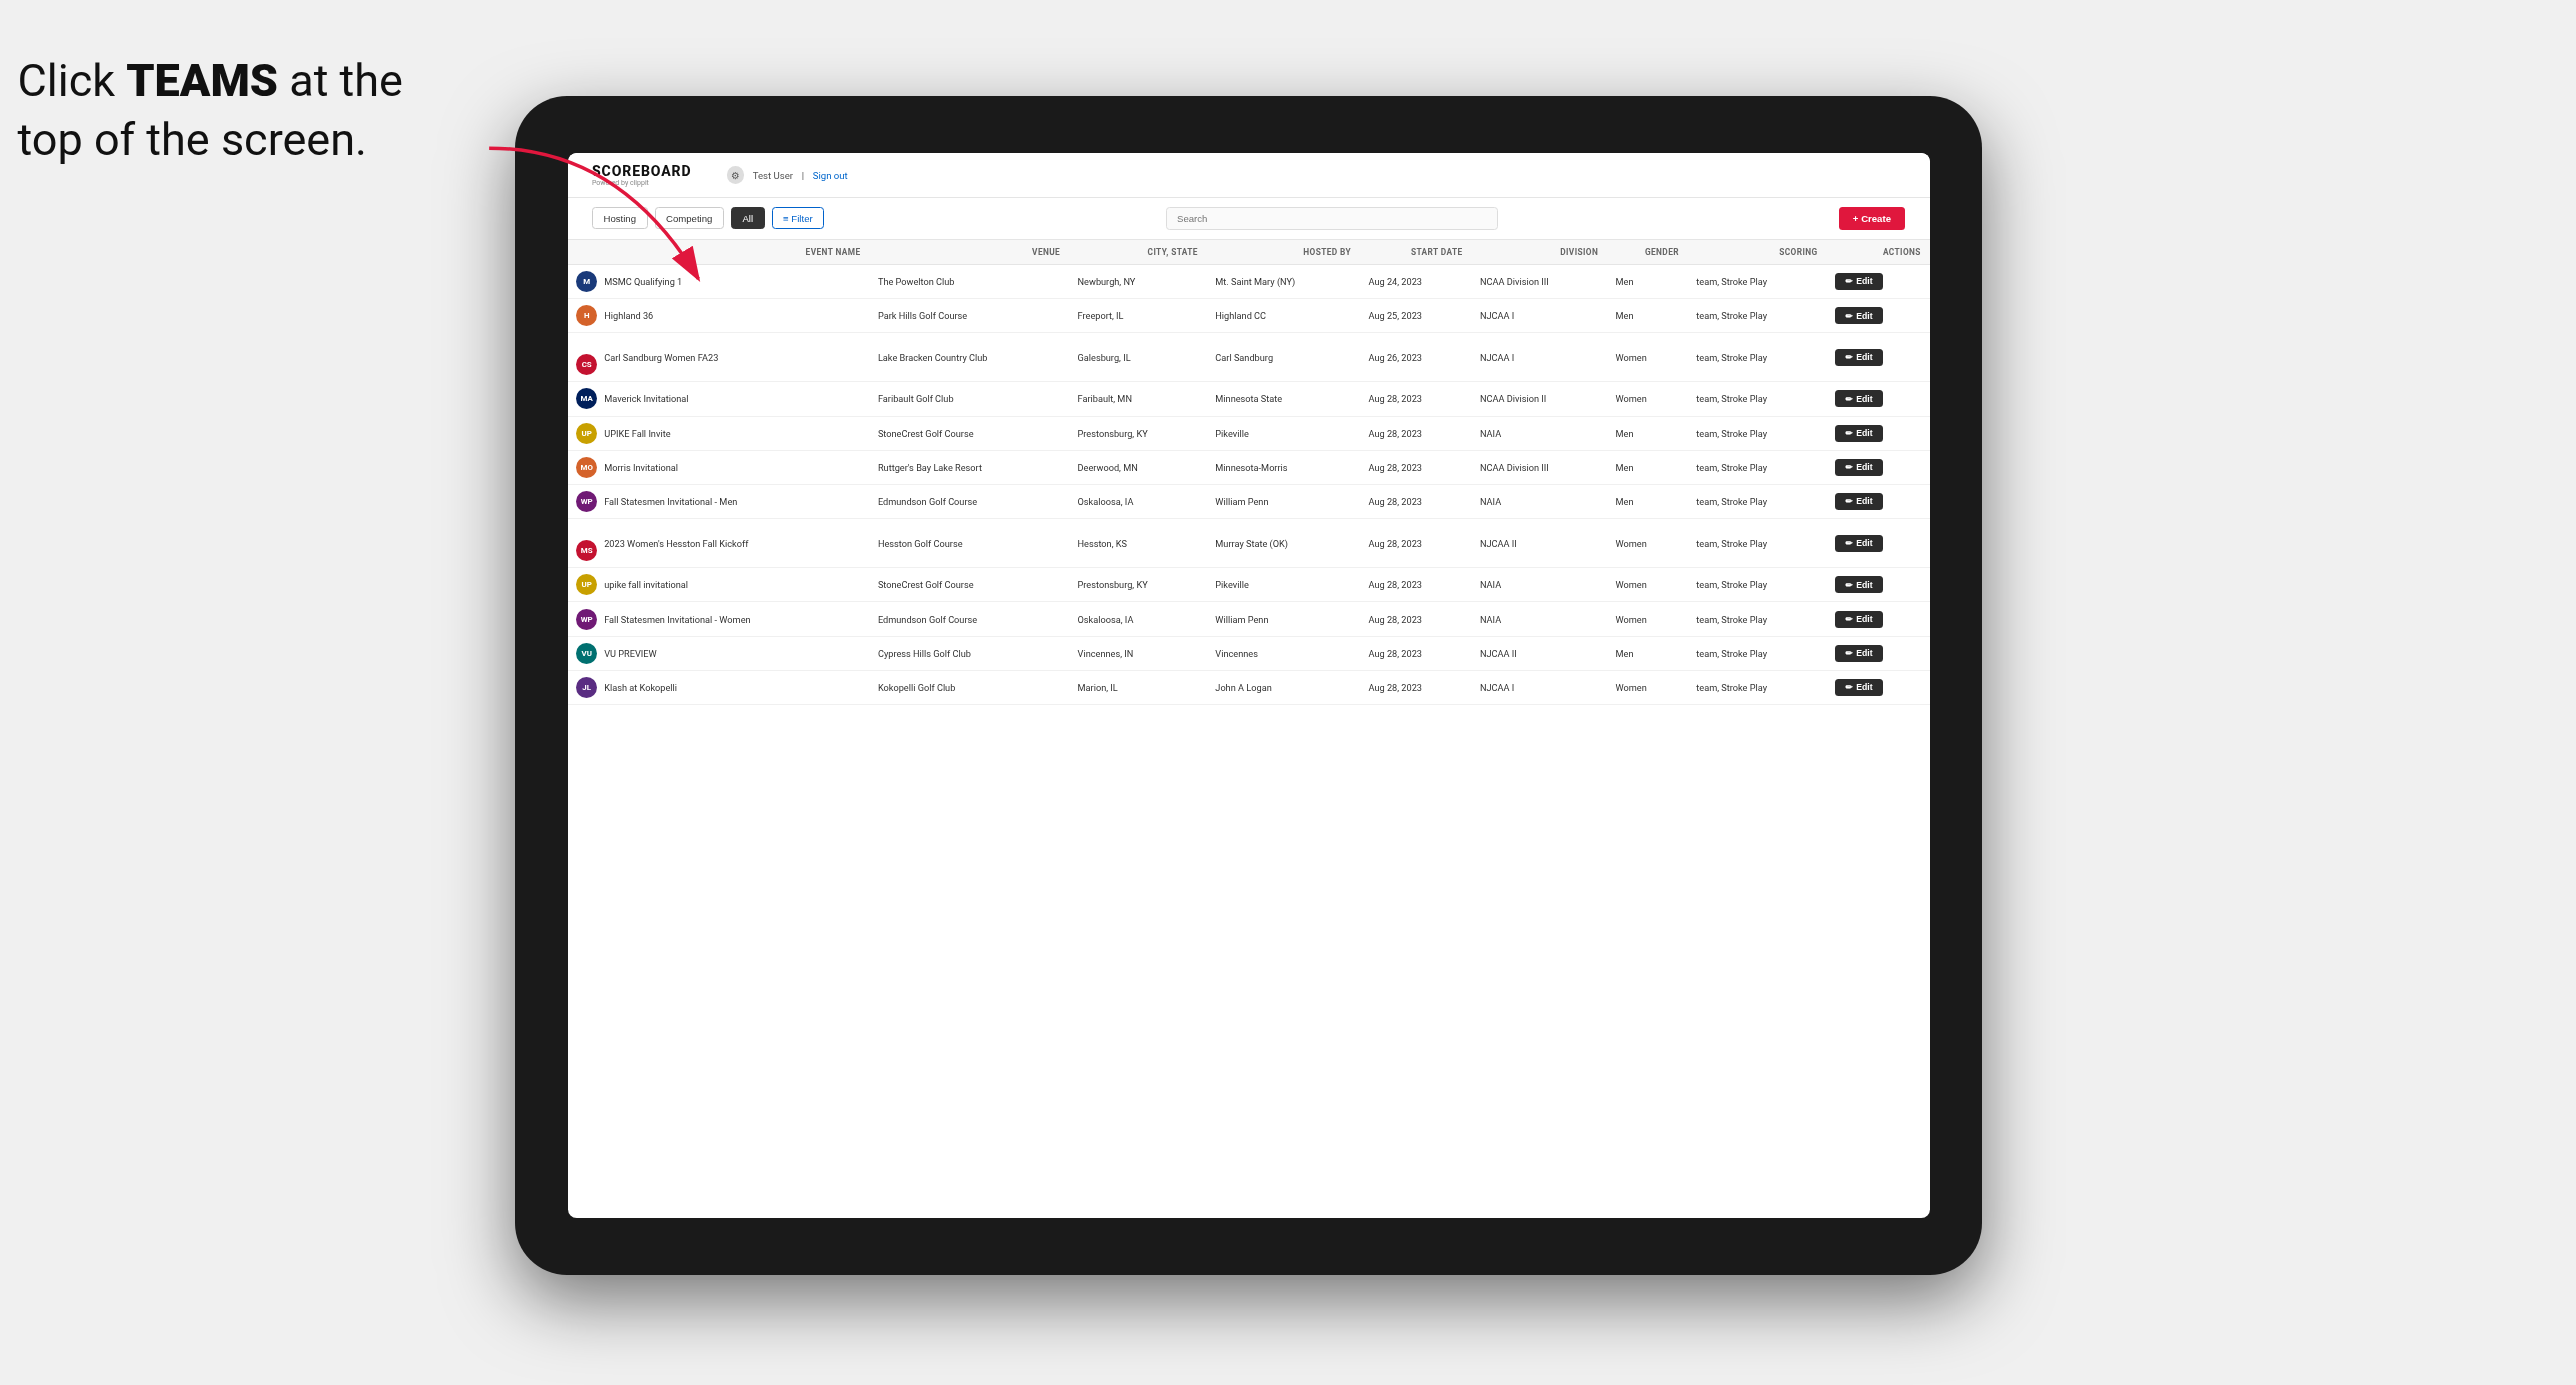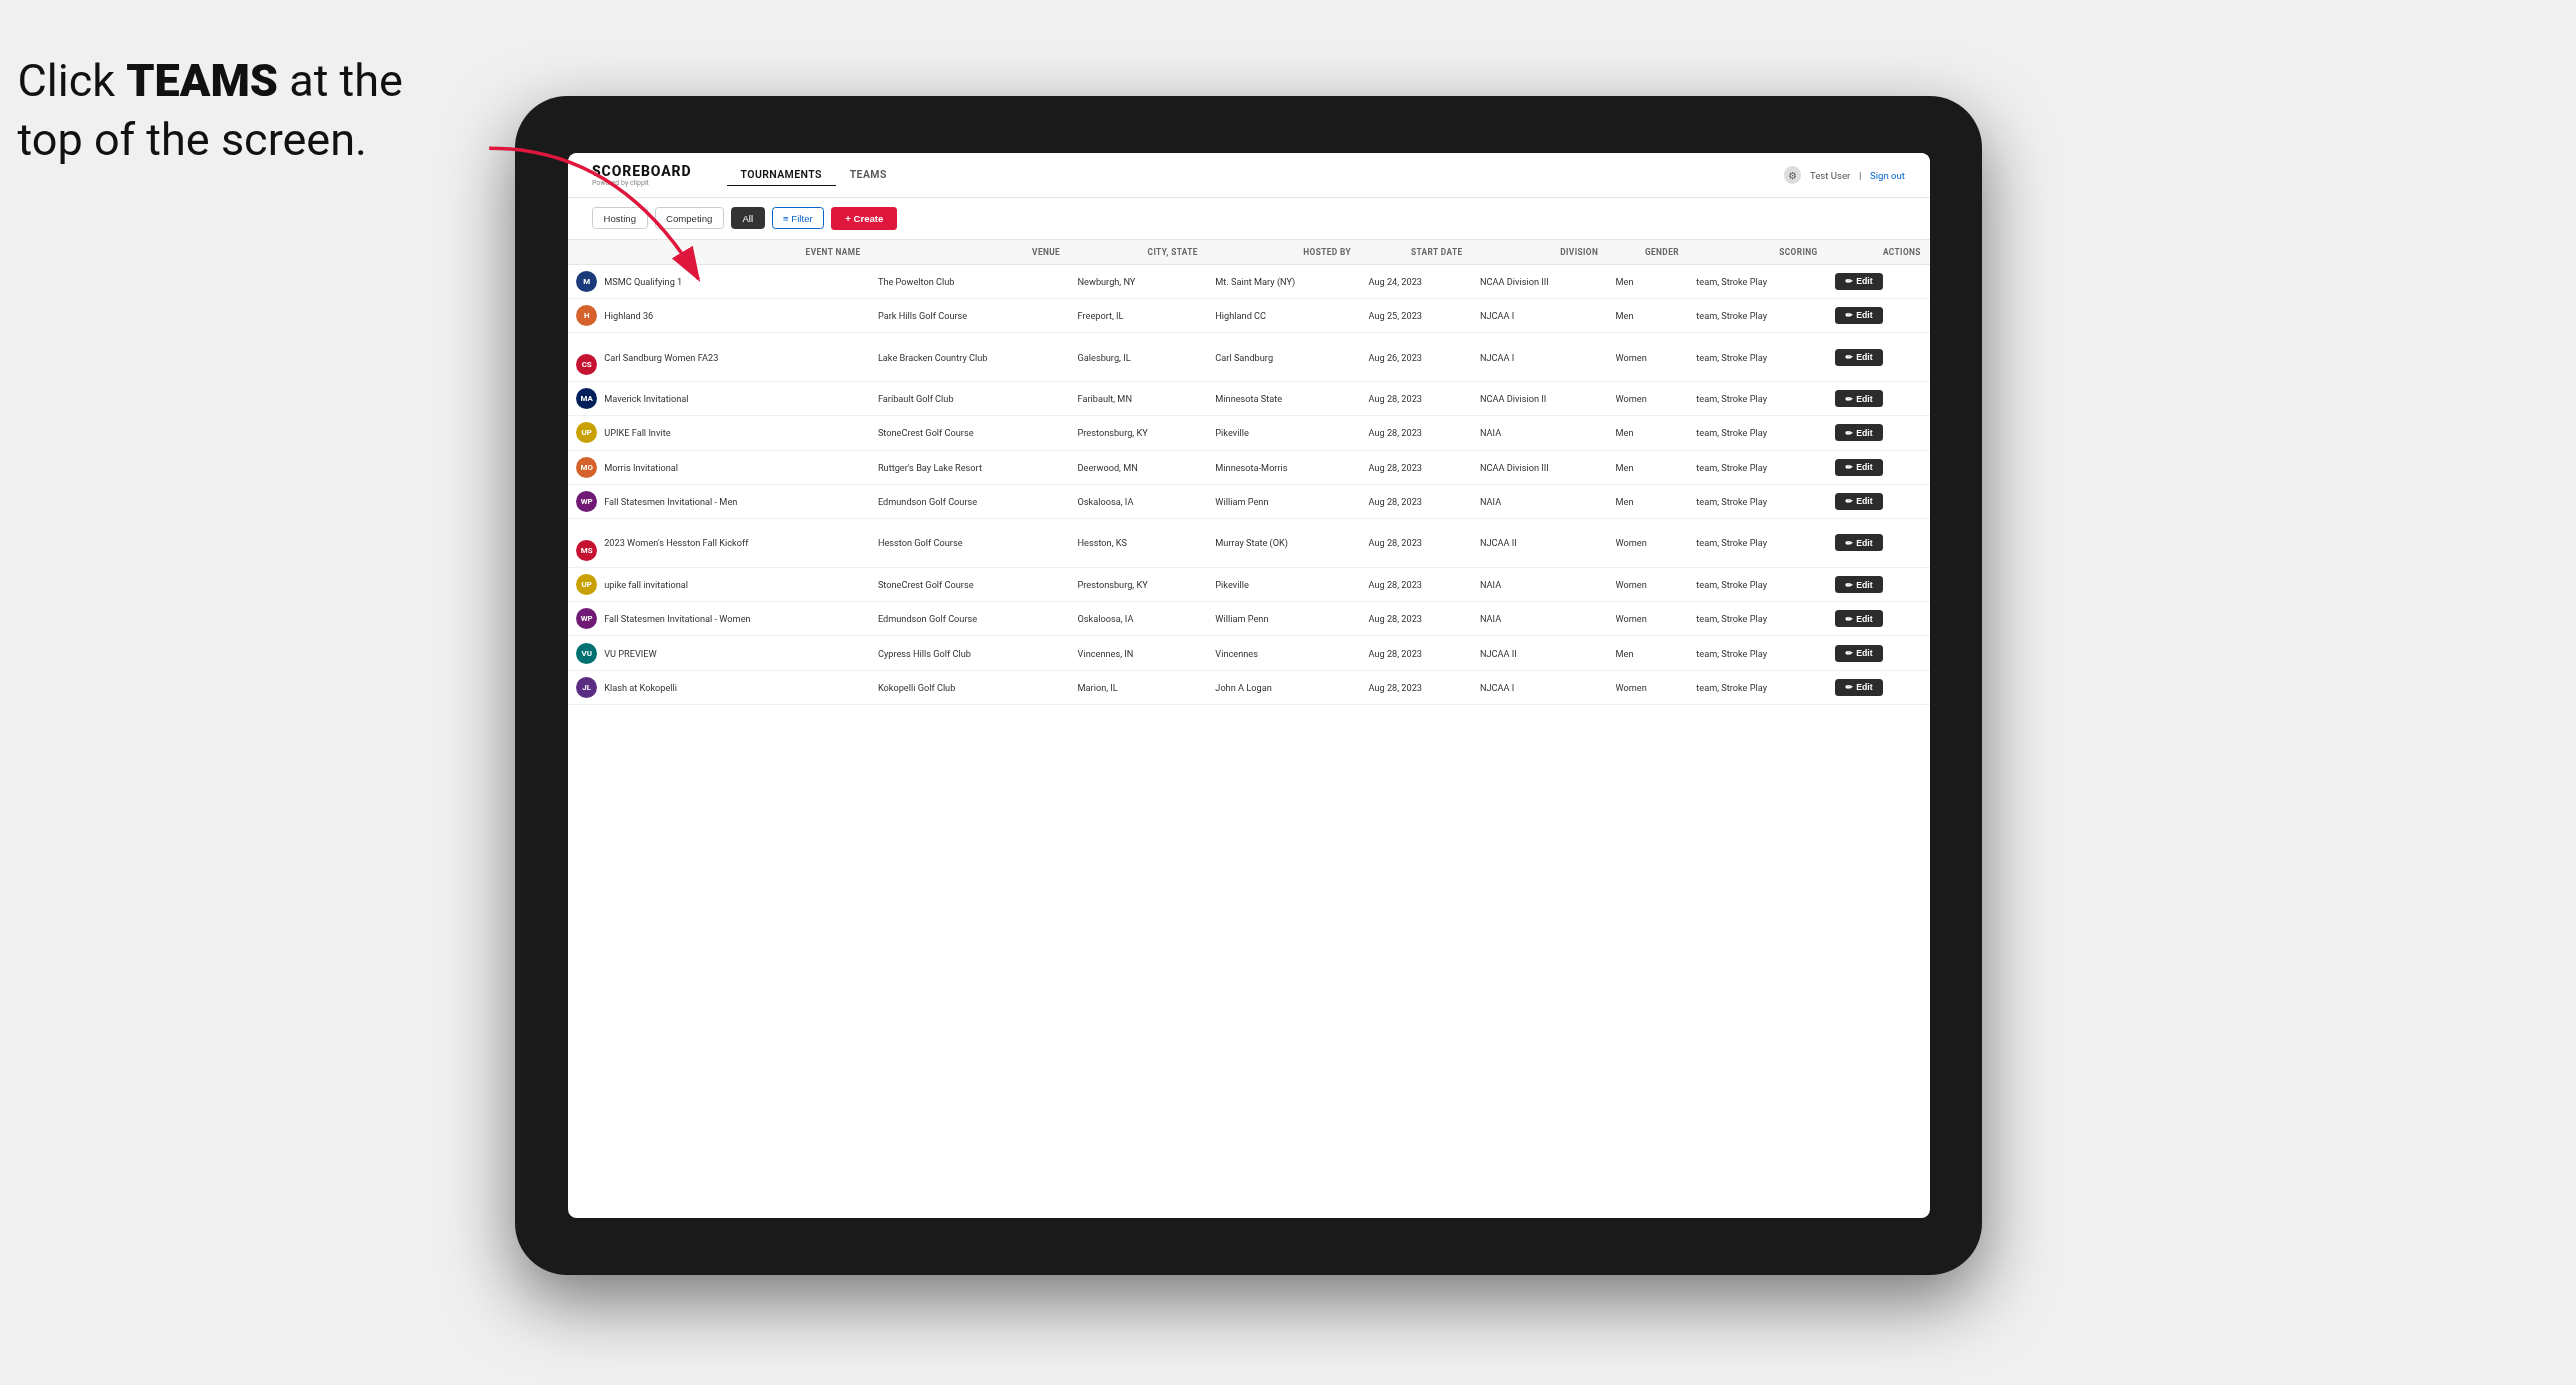--- a/index.html
+++ b/index.html
@@ -292,39 +292,38 @@
 
 <div class="tablet-shell">
   <div class="tablet-screen">
 
     <div class="nav-bar">
       <div class="logo-area">
         <span class="logo-title">SCOREBOARD</span>
         <span class="logo-sub">Powered by clippit</span>
       </div>
 
-      <div class="nav-tabs">
-        <div class="nav-tab active">TOURNAMENTS</div>
-        <div class="nav-tab">TEAMS</div>
-      </div>
 
       <div class="nav-right">
         <div class="gear-icon">⚙</div>
         <span>Test User</span>
         <span>|</span>
         <span style="cursor:pointer; color:#0066cc;">Sign out</span>
       </div>
     </div>
 
     <div class="toolbar">
       <button class="filter-btn">Hosting</button>
       <button class="filter-btn">Competing</button>
       <button class="filter-btn active-pill">All</button>
       <button class="filter-icon-btn">≡ Filter</button>
 
+      <div class="search-bar">
+        <input class="search-input" type="text" placeholder="Search" style="">
+      </div>
 
       <button class="create-btn">+ Create</button>
     </div>
 
     <div class="table-container">
       <table>
         <thead>
           <tr>
             <th>EVENT NAME</th>
             <th>VENUE</th>

